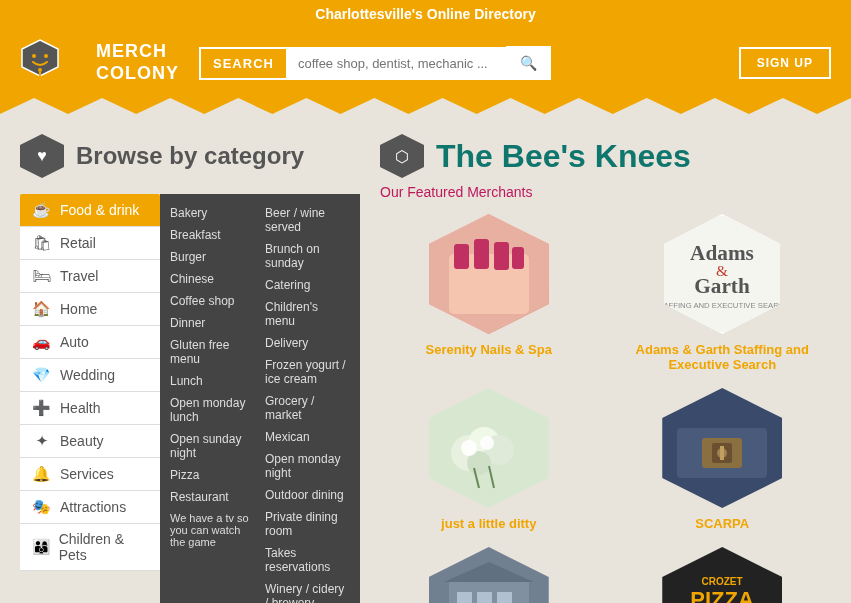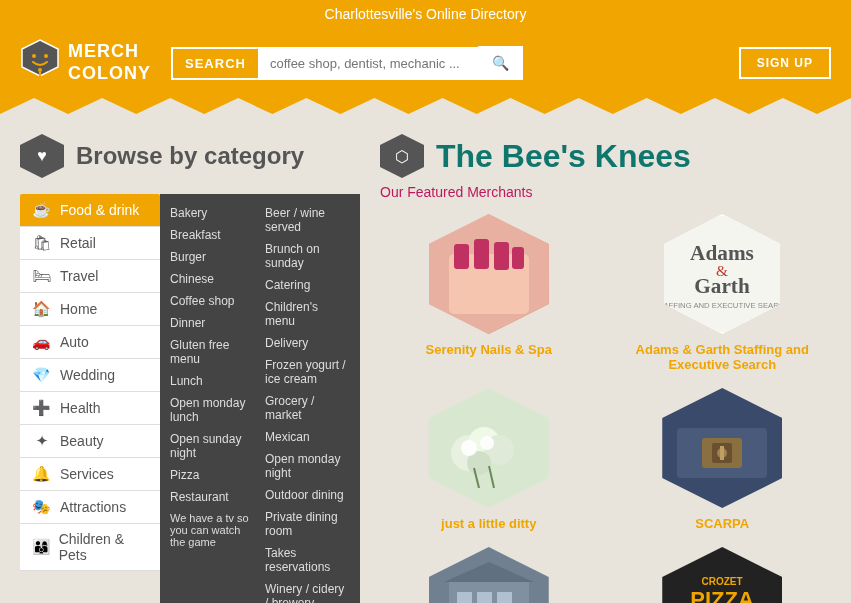--- a/index.html
+++ b/index.html
@@ -5,21 +5,21 @@
     * { box-sizing: border-box; margin: 0; padding: 0; }
     body { font-family: Arial, sans-serif; background: #e8e4dc; min-height: 603px; width: 851px; overflow-x: hidden; }
 
     
     .top-bar {
       background: #f0a500;
       text-align: center;
       padding: 6px;
       font-size: 14px;
       color: #fff;
-      font-weight: normal;
+      font-weight: bold;
     }
 
     
     .header {
       background: #f0a500;
       display: flex;
       align-items: center;
       padding: 10px 20px;
       gap: 20px;
     }
@@ -33,20 +33,21 @@
       width: 40px;
       height: 50px;
     }
     .logo-text {
       color: #fff;
       font-weight: bold;
       font-size: 18px;
       line-height: 1.2;
       text-transform: uppercase;
       letter-spacing: 1px;
+      margin-left: 28px;
     }
     .search-area {
       display: flex;
       align-items: flex-end;
       flex: 1;
       max-width: 380px;
     }
     .search-label {
       background: #f0a500;
       border: 2px solid #fff;

